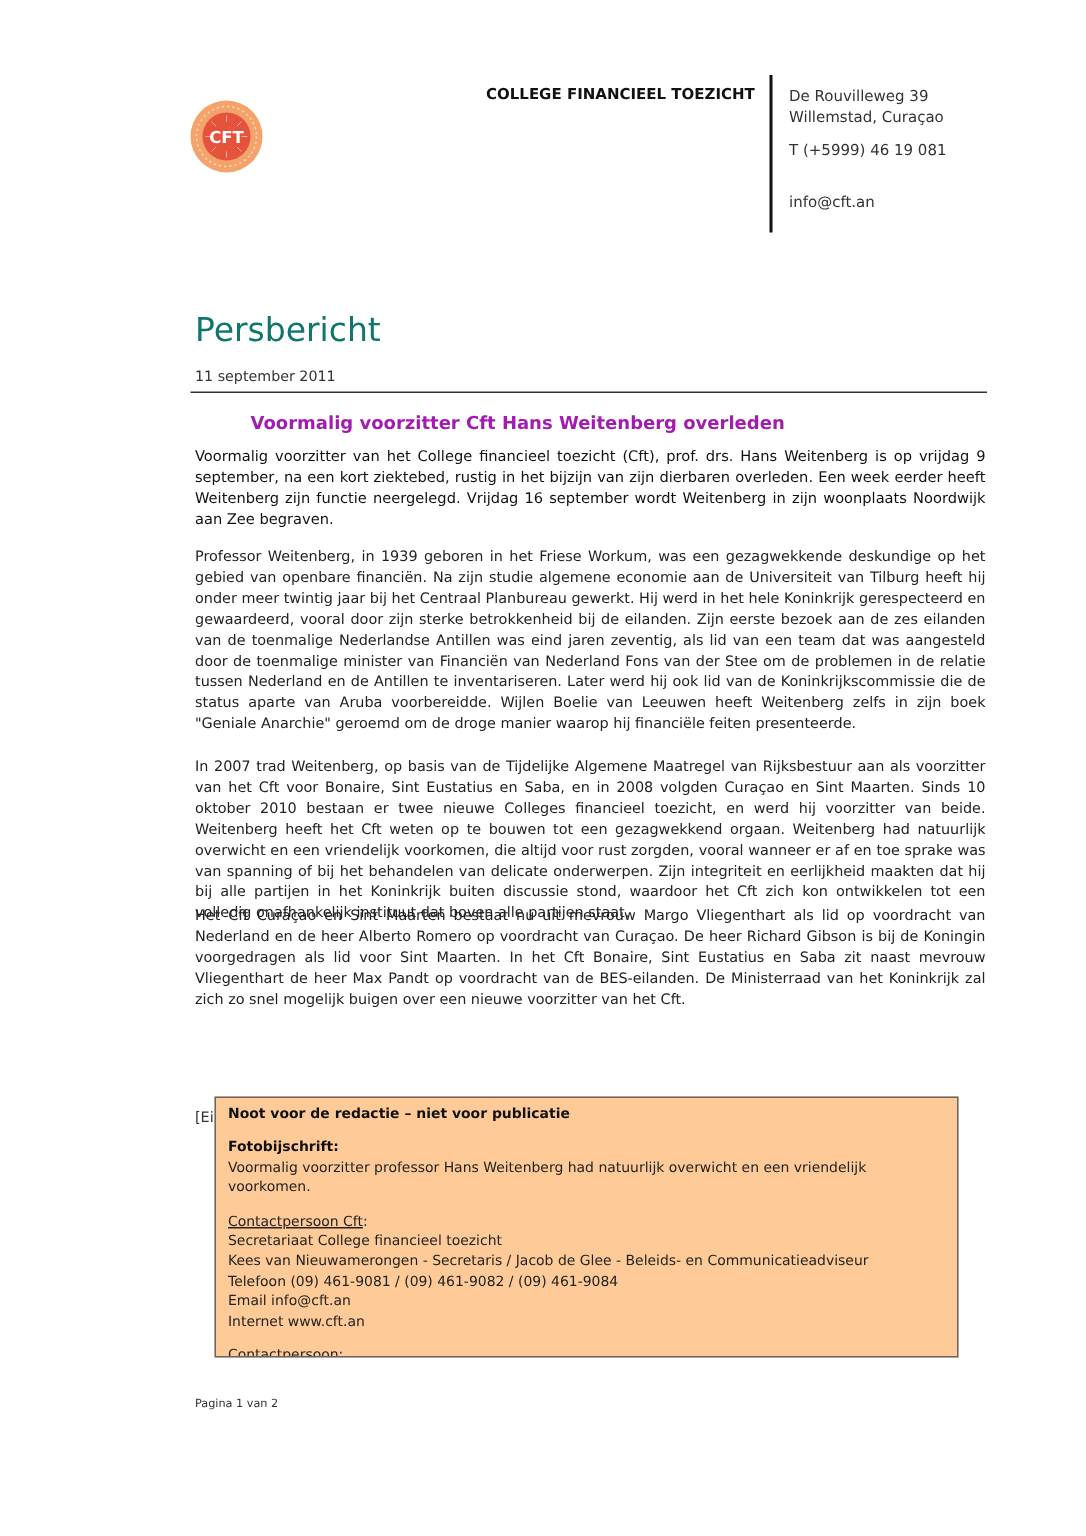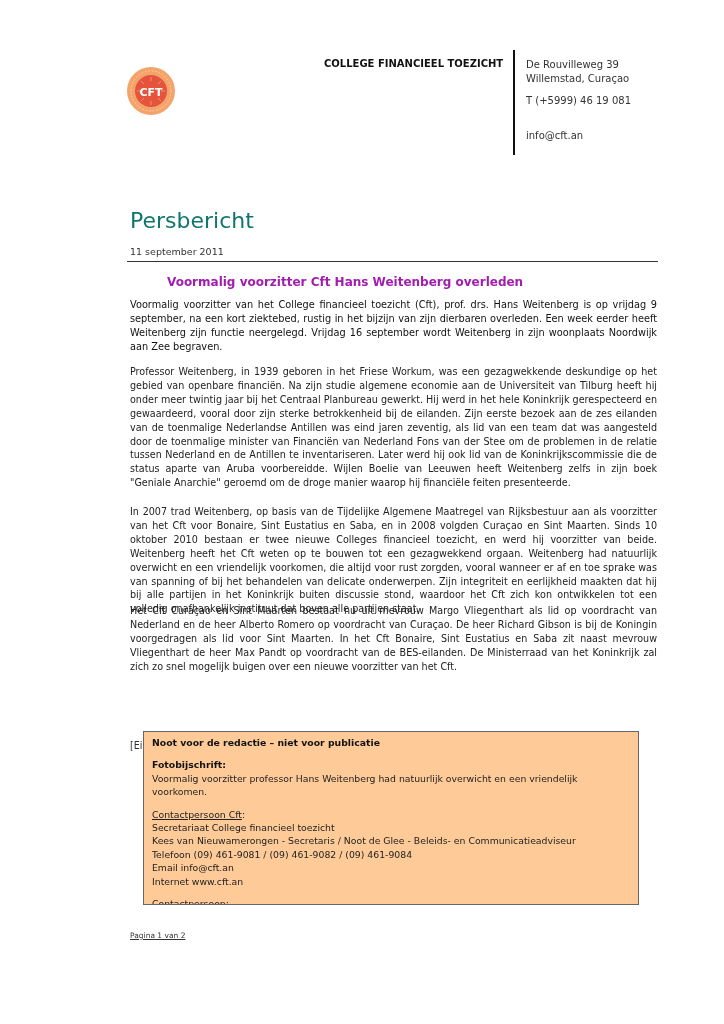--- a/index.html
+++ b/index.html
@@ -18,21 +18,21 @@
   .para { left:130px; width:527px; font-size:9.6px; line-height:13.9px; text-align:justify; color:#222; }
   #lead { top:298px; font-weight:normal; color:#111; font-size:9.75px; }
   #p1 { top:365px; }
   #p2 { top:505px; }
   #p3 { top:604px; }
   #end { left:130px; top:692px; font-size:9.6px; color:#333;margin-top:48px; }
   #note { left:121px; top:731px; width:496px; height:174px; background:#fecb98; border:1px solid #666; box-sizing:border-box; padding:4px 8px; font-size:9.3px; line-height:13.4px; color:#222; overflow:hidden;margin-left:22px; }
   #note .b { font-weight:bold; color:#111; }
   #note .u { text-decoration:underline; }
   #note .sp { height:9px; }
-  #footer { left:130px; top:931px; font-size:7.5px; color:#333;text-decoration:underline; }
+  #footer { left:130px; top:931px; font-size:7.5px; color:#333; }
 </style>
 </head>
 <body>
 
 <div class="abs" id="logo">
   <svg width="50" height="50" viewBox="0 0 50 50">
     <circle cx="25" cy="25" r="24" fill="#f4a46b"></circle>
     <circle cx="25" cy="25" r="20" fill="none" stroke="#fbd7b8" stroke-width="1" stroke-dasharray="1.5 2"></circle>
     <circle cx="25" cy="25" r="16" fill="#e5533d"></circle>
     <g stroke="#f7b8a5" stroke-width="0.6">
@@ -71,21 +71,21 @@
 <div class="abs" id="end">[Einde Persbericht]</div>
 
 <div class="abs" id="note">
   <div class="b">Noot voor de redactie – niet voor publicatie</div>
   <div class="sp"></div>
   <div class="b">Fotobijschrift:</div>
   <div>Voormalig voorzitter professor Hans Weitenberg had natuurlijk overwicht en een vriendelijk voorkomen.</div>
   <div class="sp"></div>
   <div><span class="u">Contactpersoon Cft</span><span>:</span></div>
   <div>Secretariaat College financieel toezicht</div>
-  <div>Kees van Nieuwamerongen - Secretaris / Noot de Glee - Beleids- en Communicatieadviseur</div>
+  <div>Kees van Nieuwamerongen - Secretaris / Jacob de Glee - Beleids- en Communicatieadviseur</div>
   <div>Telefoon (09) 461-9081 / (09) 461-9082 / (09) 461-9084</div>
   <div>Email info@cft.an</div>
   <div>Internet www.cft.an</div>
   <div class="sp"></div>
   <div><span class="u">Contactpersoon</span><span>:</span></div>
 </div>
 
 <div class="abs" id="footer">Pagina 1 van 2</div>
 
 </body></html>

